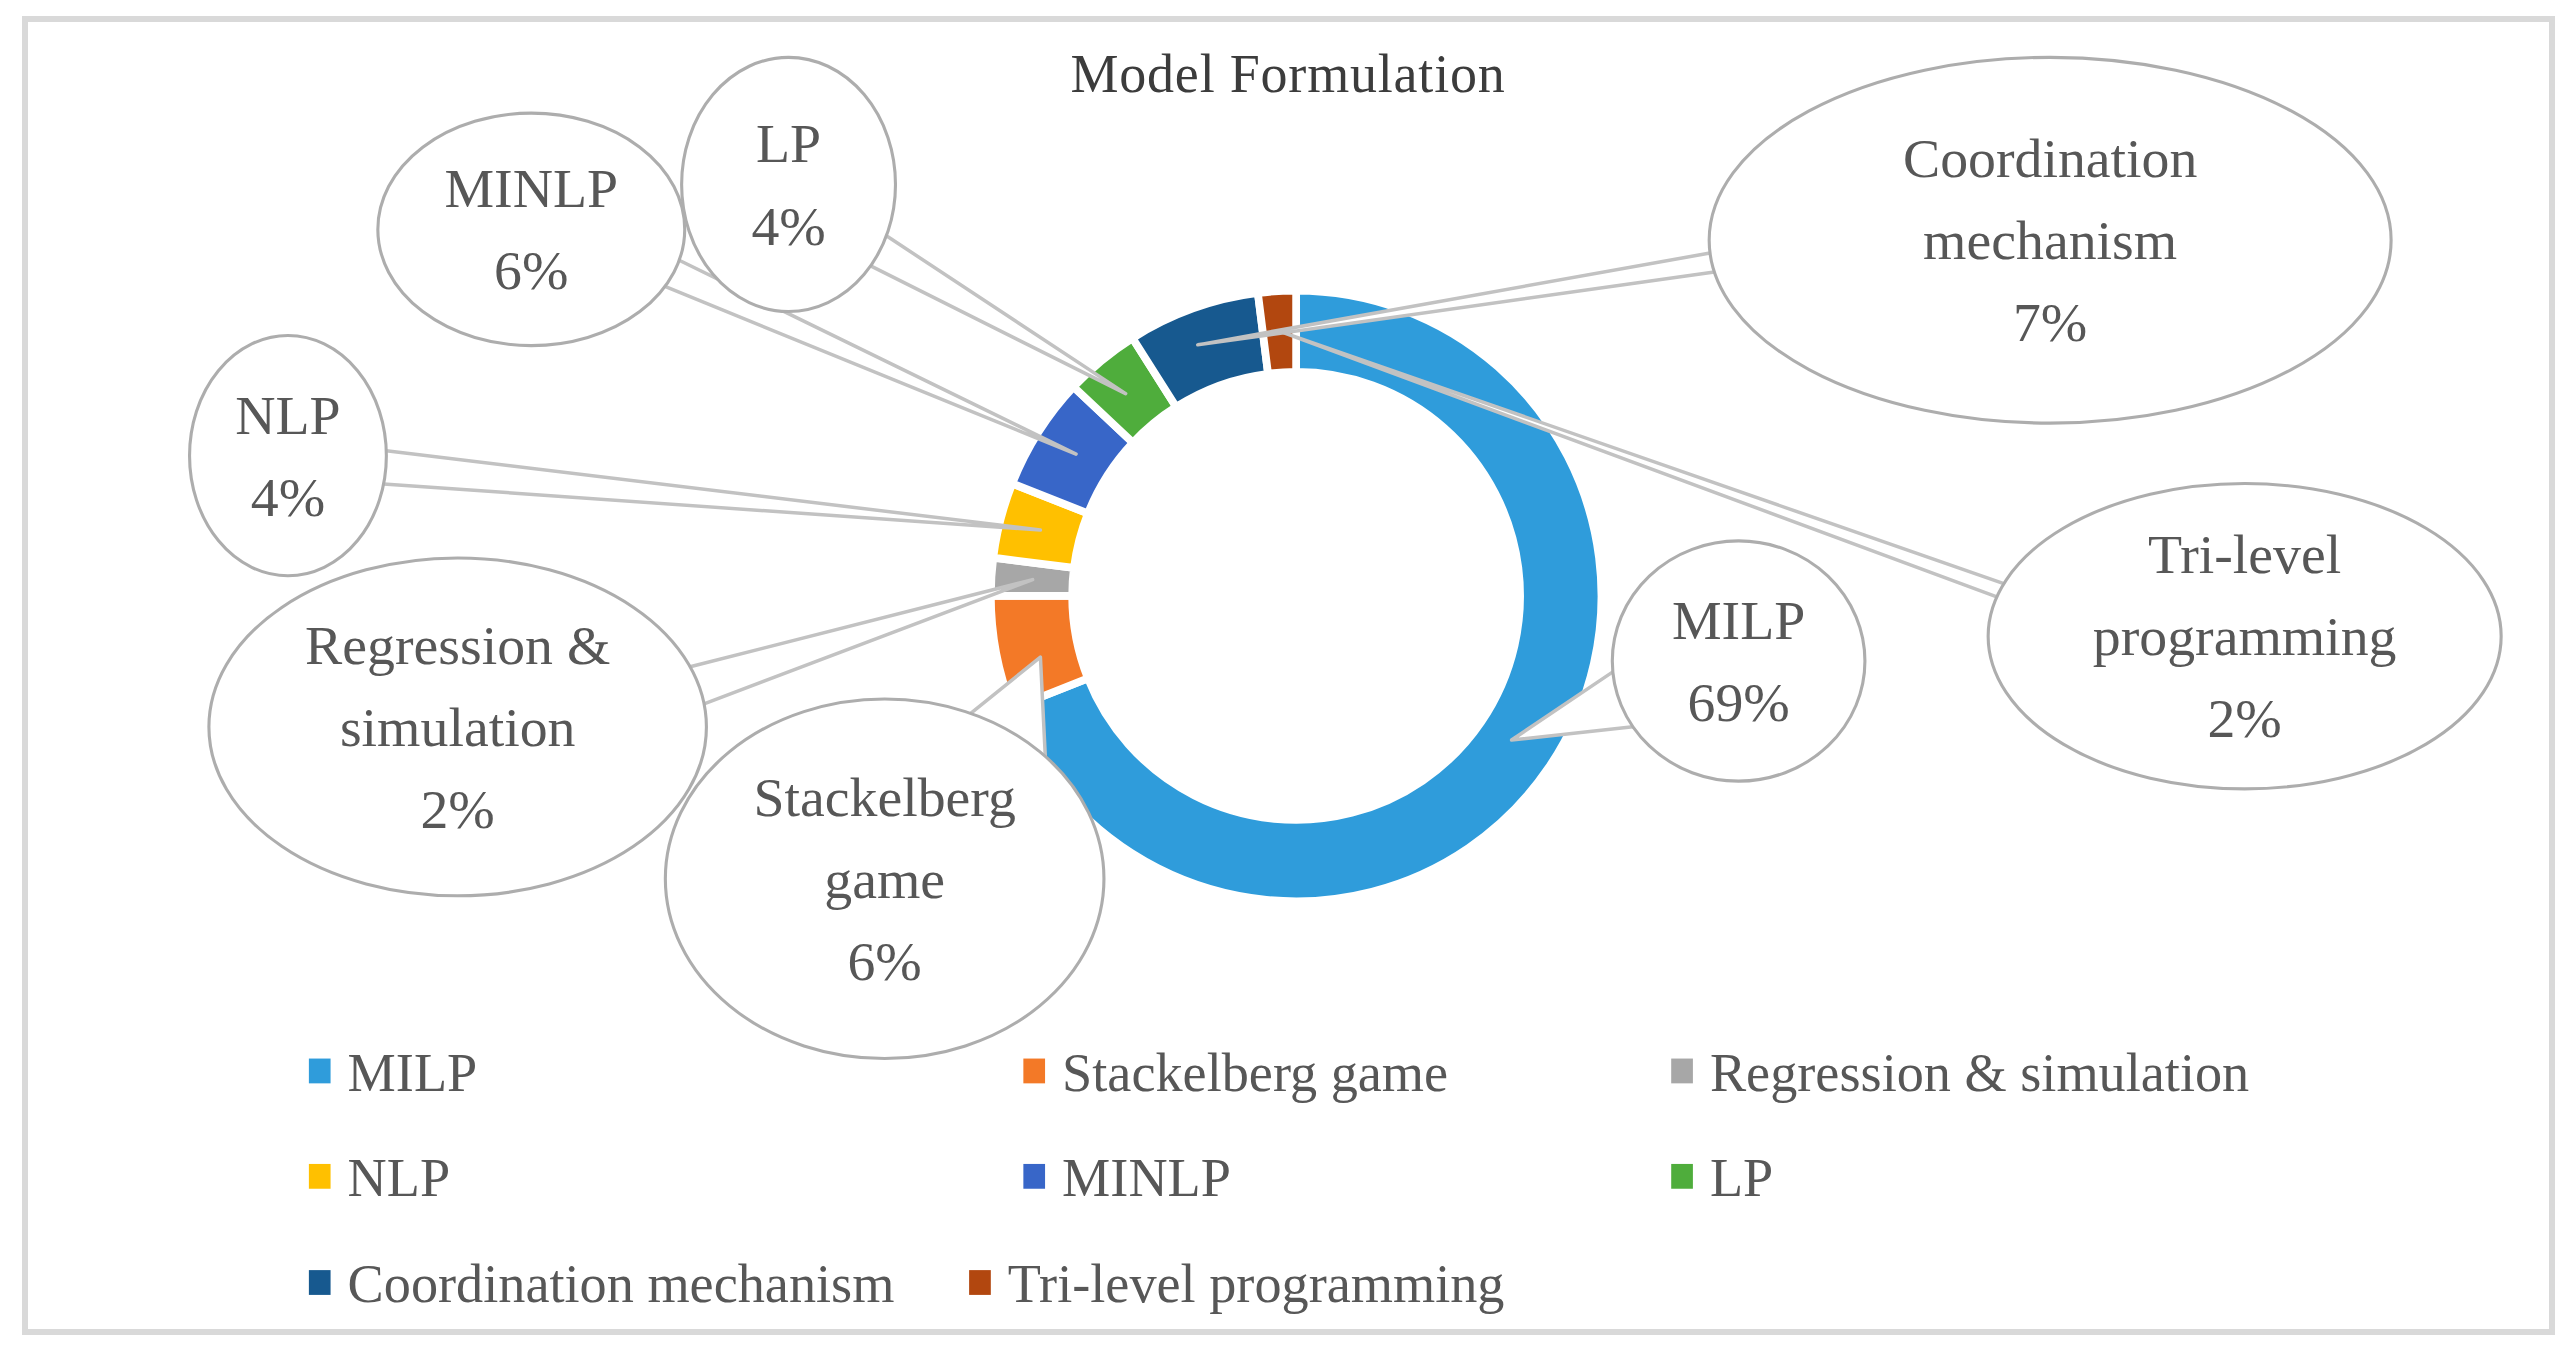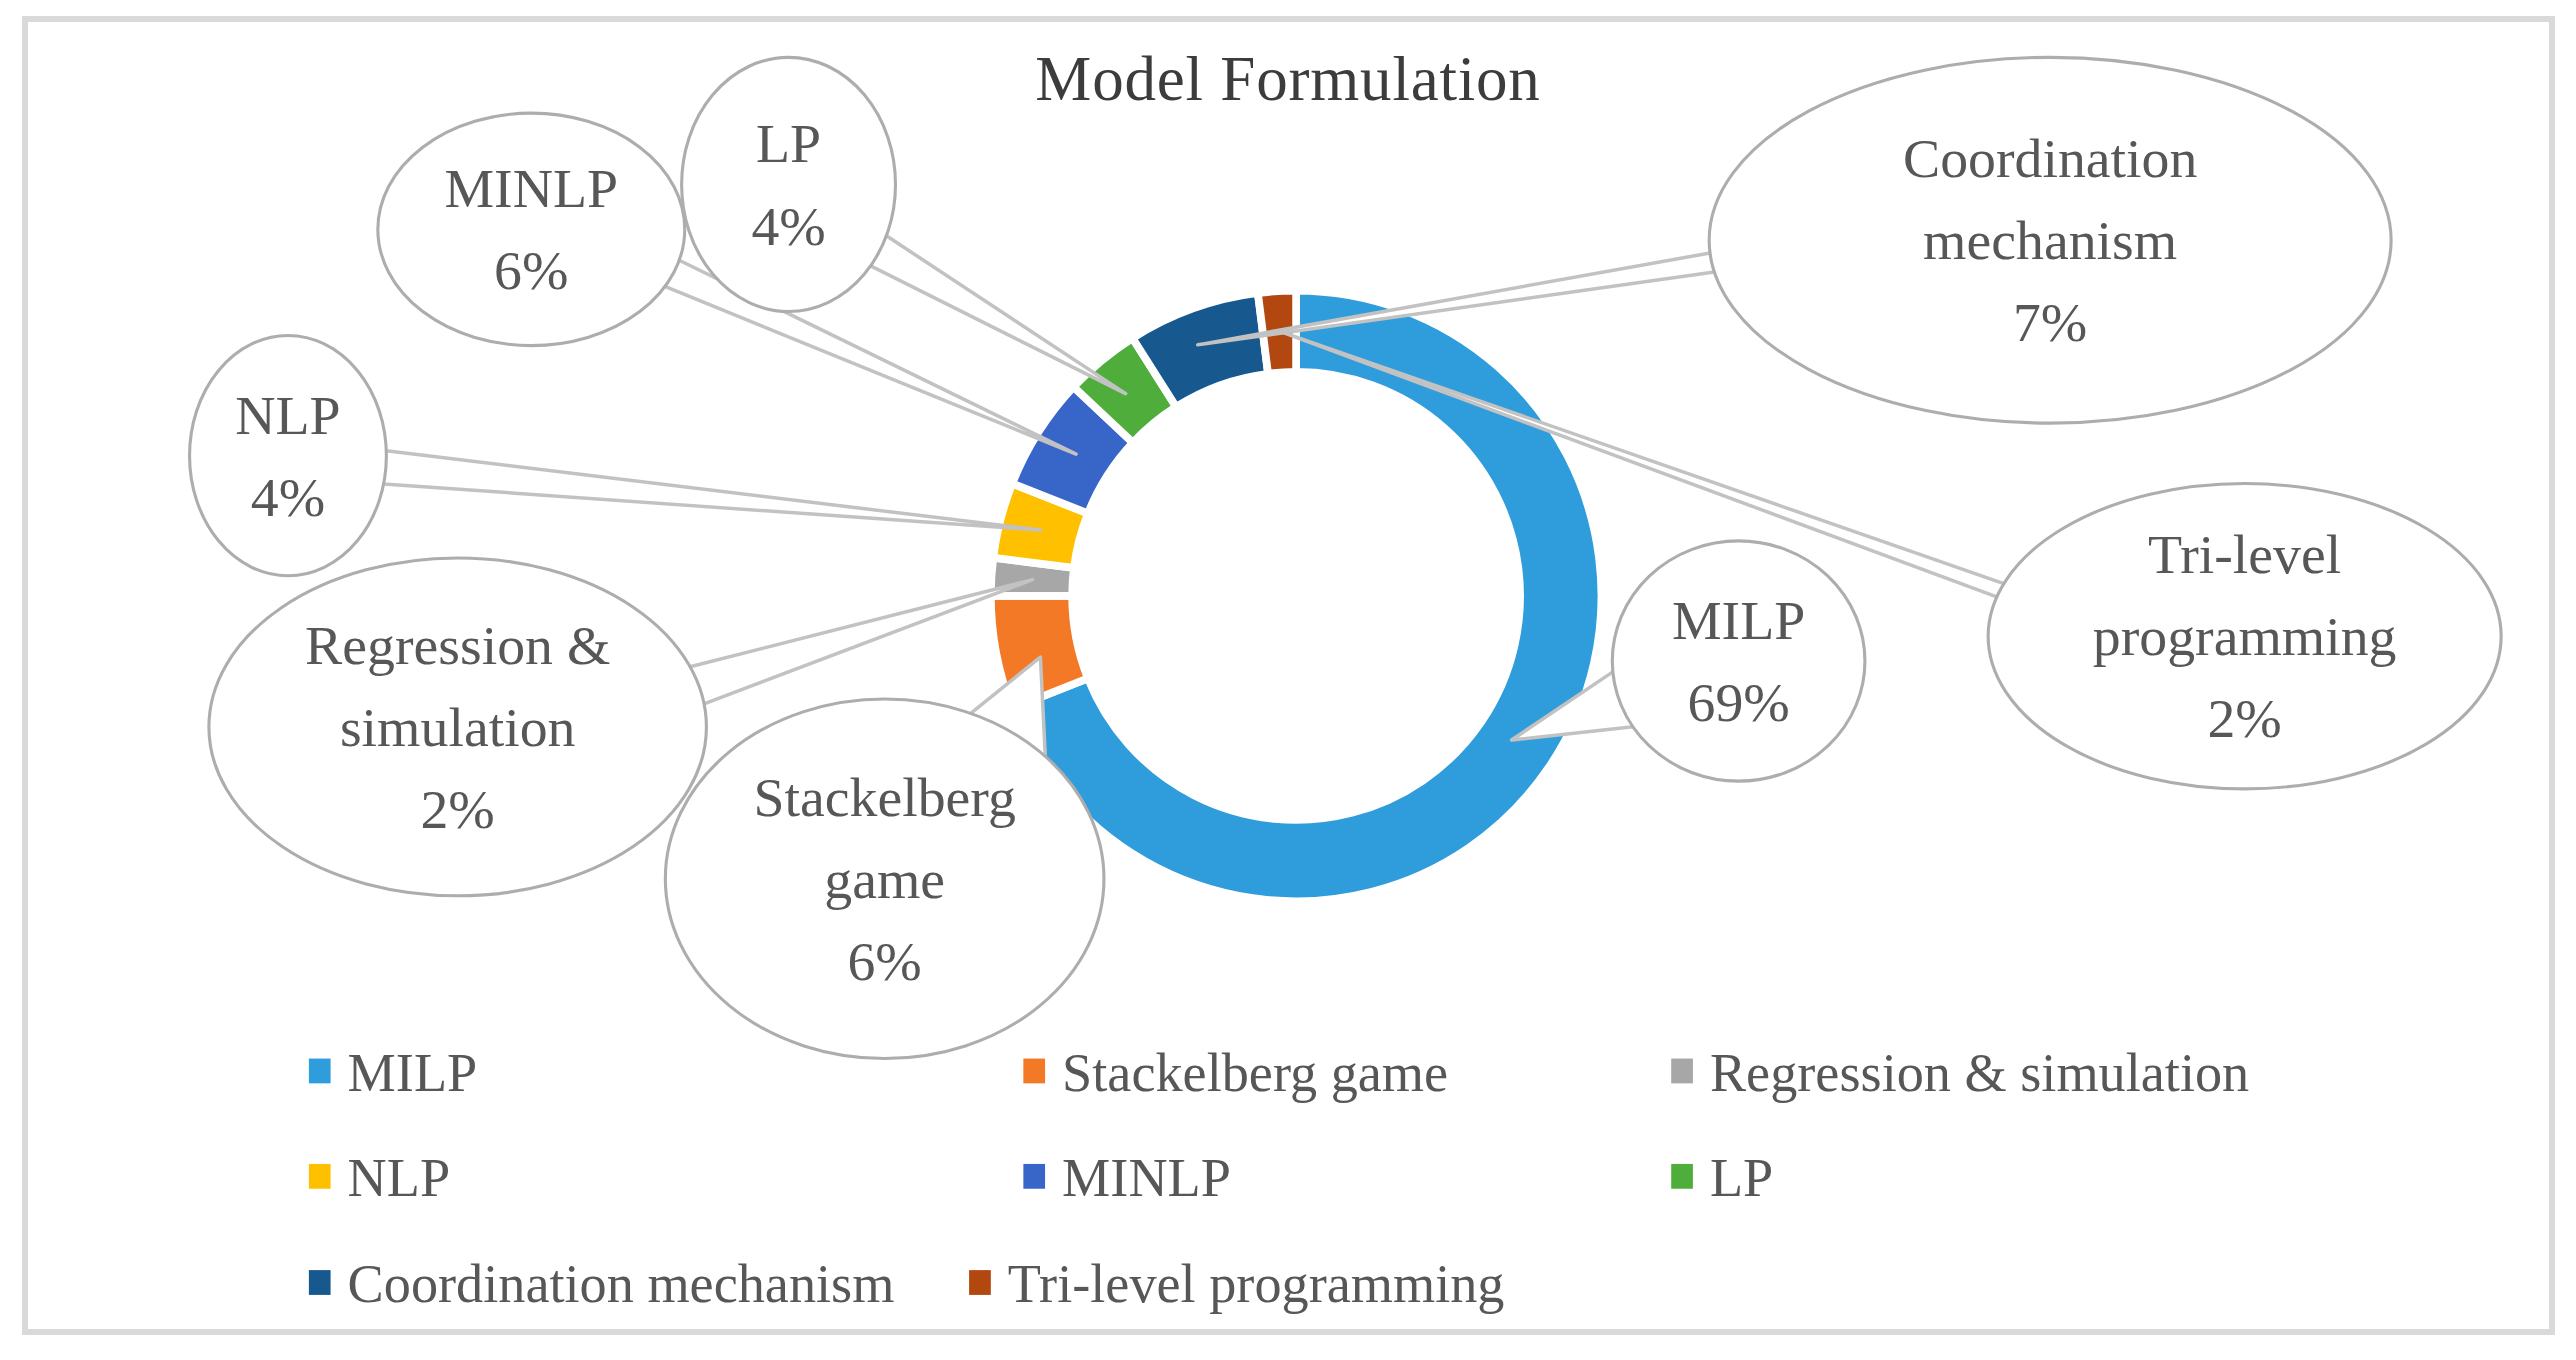--- a/index.html
+++ b/index.html
@@ -2,21 +2,21 @@
 <html style="font-size:12.4px"><head>
 <meta charset="utf-8">
 <style>
   html, body { margin: 0; padding: 0; background: #ffffff; }
   body { width: 2576px; height: 1360px; overflow: hidden;
          font-family: "Liberation Serif", "DejaVu Serif", serif; }
   #figure-root { position: relative; width: 2576px; height: 1360px; background: #ffffff; }
   #frame { position: absolute; left: 22px; top: 15.5px; width: 2533px; height: 1319px;
            border: 6.2px solid #D9D9D9; box-sizing: border-box; background: #ffffff; }
   #chart-title { position: absolute; left: 0; top: 43px; width: 2576px;
-                 text-align: center; font-size: 63px; color: #3C3C3C;
+                 text-align: center; font-size: 54px; color: #3C3C3C;
                  letter-spacing: 0.8px; }
   #chart-svg { position: absolute; left: 0; top: 0; }
   .bubble-text { font-family: "Liberation Serif", "DejaVu Serif", serif; }
 </style>
 </head>
 <body>
 
 <div id="figure-root">
   <div id="frame"></div>
   <div id="chart-title">Model Formulation</div>

